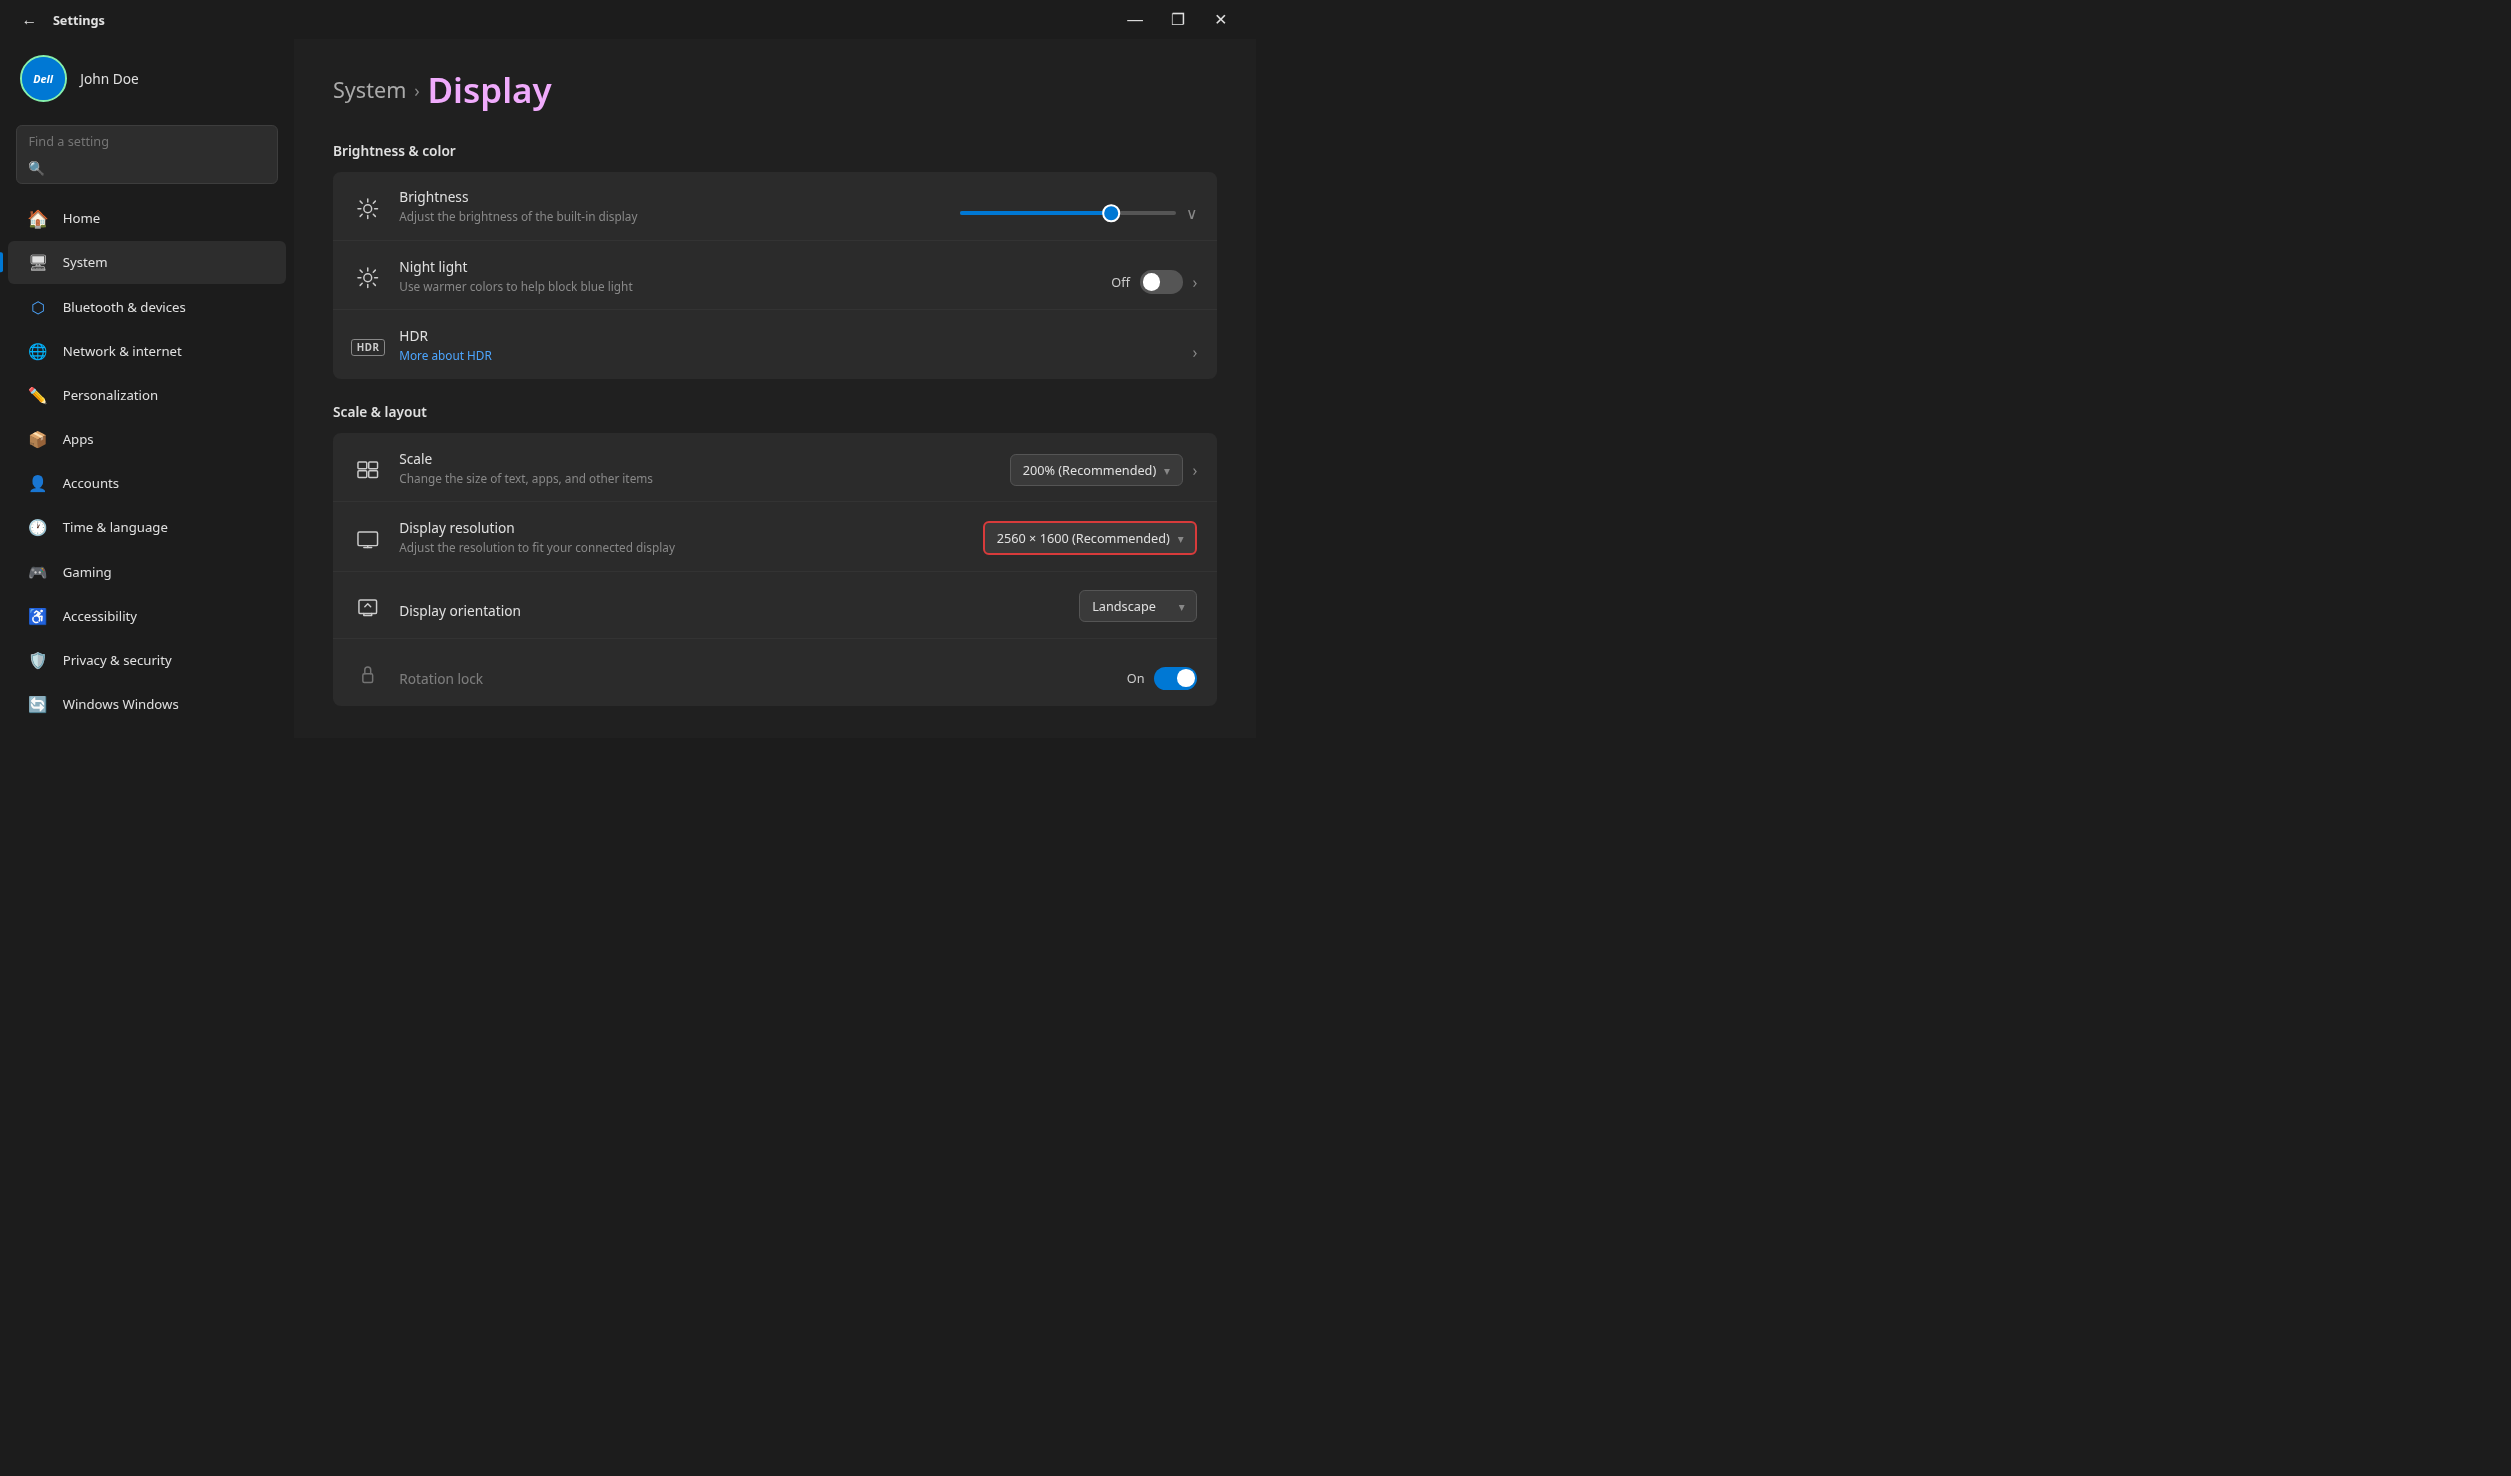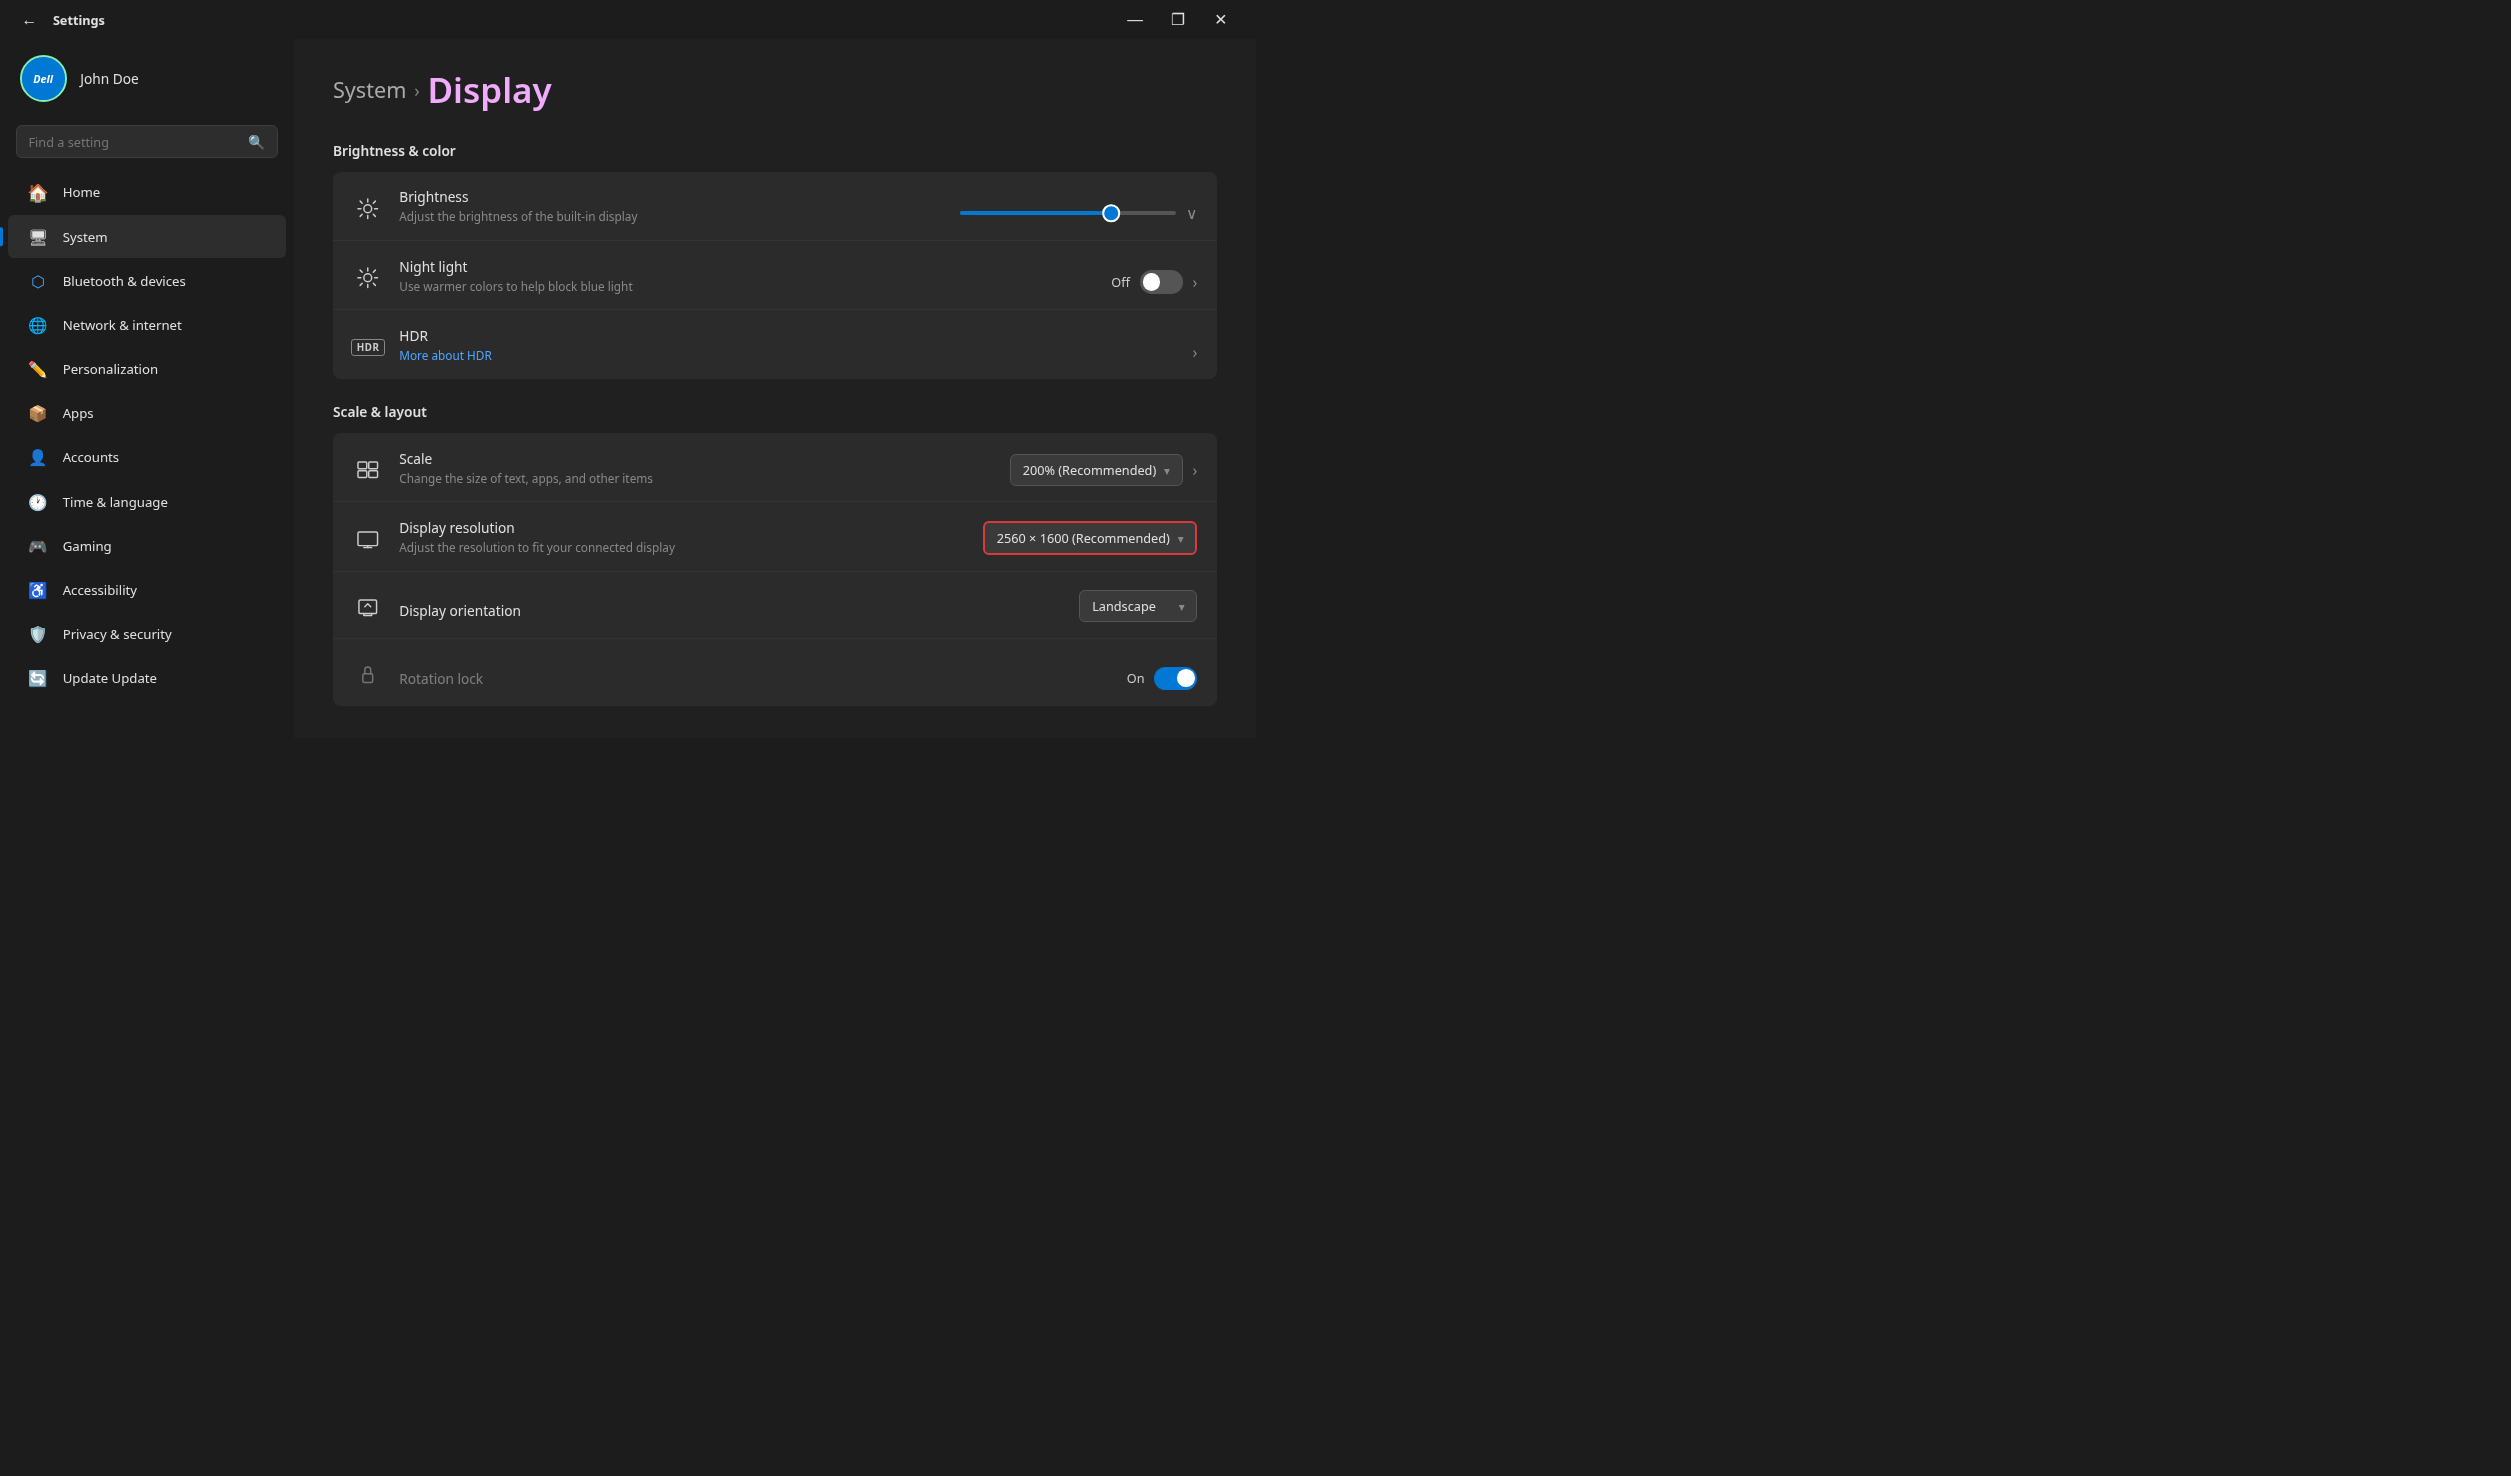--- a/index.html
+++ b/index.html
@@ -123,26 +123,27 @@
       font-size: 13.7px;
       color: #e0e0e0;
     }
 
     
     .search-container {
       padding: 3.9px 15.7px 11.8px 15.7px;
     }
     .search-box {
       display: flex;
-      align-items: center;
+      align-items: flex-start;
       background: #2d2d2d;
       border: 1px solid #3d3d3d;
       border-radius: 5.9px;
       padding: 5.9px 11.8px;
       gap: 7.8px;
+      flex-direction: column;
     }
     .search-box input {
       background: transparent;
       border: none;
       outline: none;
       color: #888;
       font-size: 12.7px;
       flex: 1;
       font-family: inherit;
     }
@@ -467,21 +468,21 @@
       <div class="nav-item">
         <span class="nav-icon" style="color:#4da6ff; font-size:15.7px;">♿</span>
         <span class="nav-label">Accessibility</span>
       </div>
       <div class="nav-item">
         <span class="nav-icon" style="font-size:15.7px;">🛡️</span>
         <span class="nav-label">Privacy &amp; security</span>
       </div>
       <div class="nav-item">
         <span class="nav-icon" style="color:#4da6ff; font-size:15.7px;">🔄</span>
-        <span class="nav-label">Update Update</span>
+        <span class="nav-label">Windows Windows</span>
       </div>
     </nav>
   </div>
 
   <div class="content">
 
     <div class="breadcrumb">
       <span class="breadcrumb-system">System</span>
       <span class="breadcrumb-sep">›</span>
       <span class="breadcrumb-current">Display</span>

